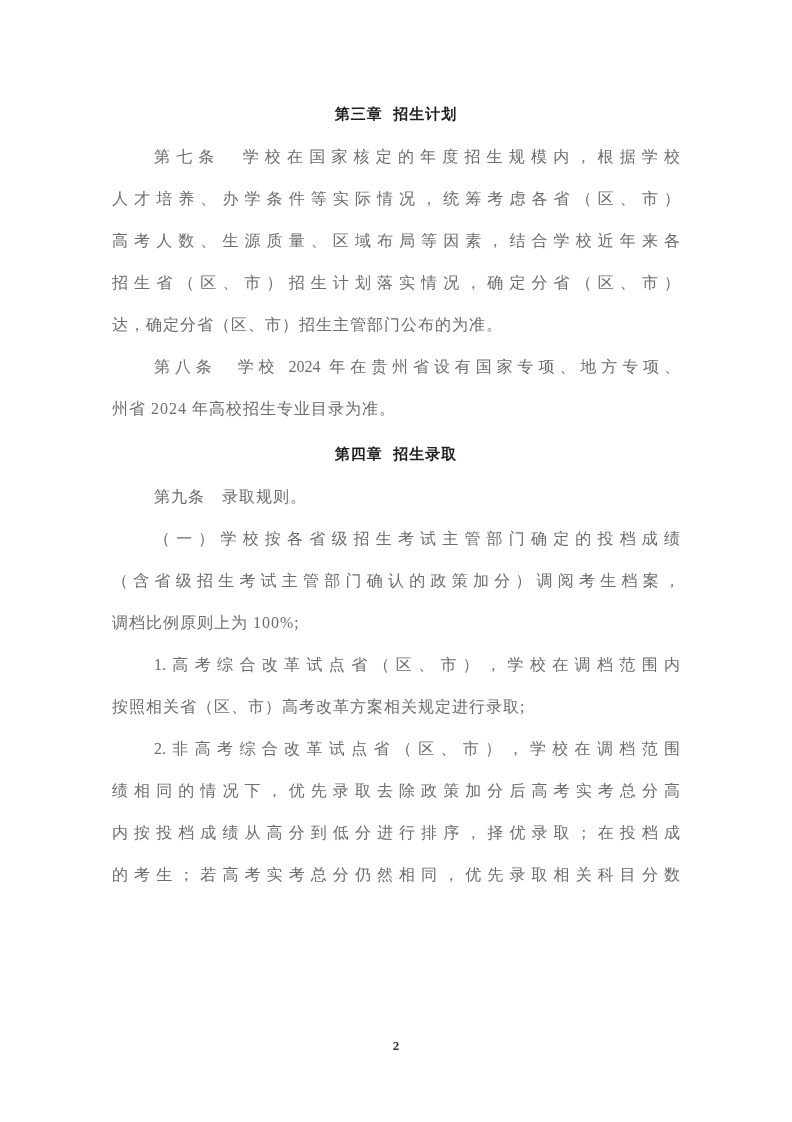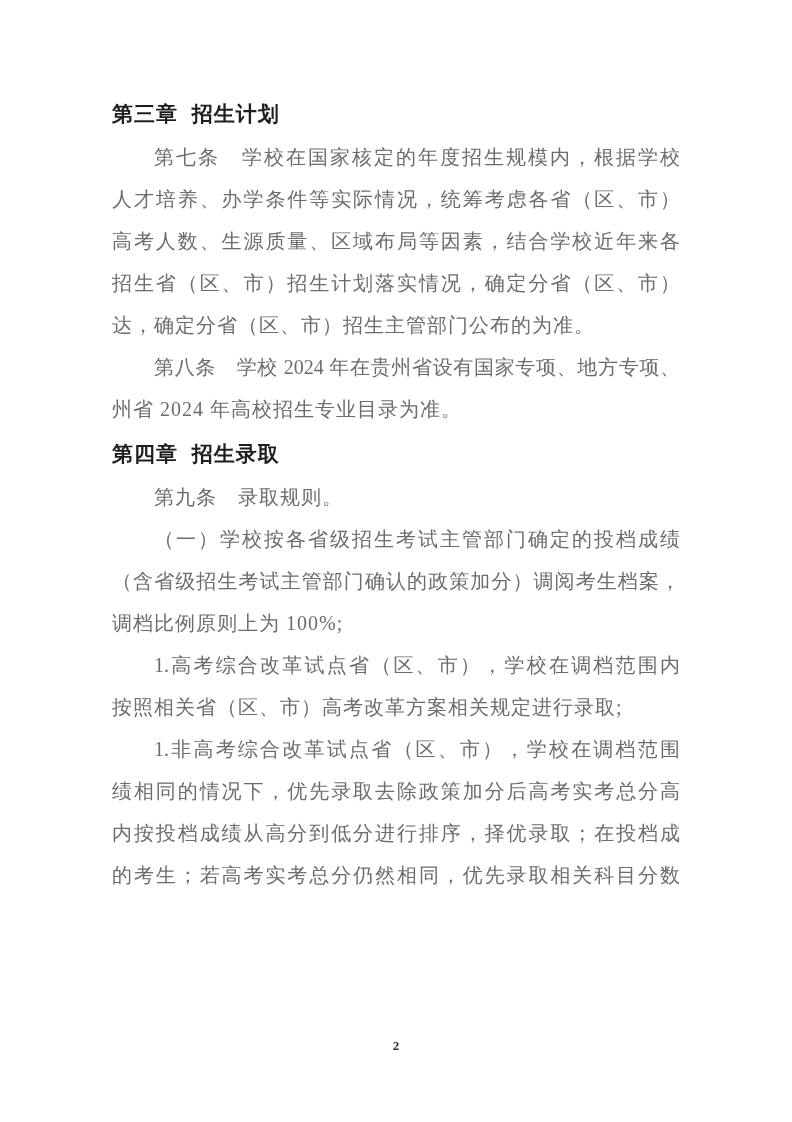--- a/index.html
+++ b/index.html
@@ -11,31 +11,31 @@
     font-family:"Liberation Serif","DejaVu Serif",serif;
   }
   .content {
     position:absolute;
     left:112px; top:90px;
     width:568px;
   }
   .heading {
     font-family:"Liberation Sans","DejaVu Sans",sans-serif;
     font-weight:bold;
-    font-size:21px;
+    font-size:15px;
     line-height:32px;
     color:#1e1e1e;
-    text-align:left;
+    text-align:center;
     letter-spacing:1px;
     margin:8px 0 6px 0;
     white-space:pre;
   }
   .para { margin:0; }
   .line {
-    font-size:20px;
+    font-size:16px;
     line-height:42px;
     color:#6c6c6c;
     letter-spacing:1px;
     text-align:left;
   }
   .line.just {
     text-align:justify;
     text-align-last:justify;
     letter-spacing:0;
   }
@@ -75,20 +75,20 @@
       <div class="para">
         <div class="line just ind">（一）学校按各省级招生考试主管部门确定的投档成绩</div>
         <div class="line just">（含省级招生考试主管部门确认的政策加分）调阅考生档案，</div>
         <div class="line">调档比例原则上为 100%;</div>
       </div>
       <div class="para">
         <div class="line just ind">1.高考综合改革试点省（区、市），学校在调档范围内</div>
         <div class="line">按照相关省（区、市）高考改革方案相关规定进行录取;</div>
       </div>
       <div class="para">
-        <div class="line just ind">1.非高考综合改革试点省（区、市），学校在调档范围</div>
+        <div class="line just ind">2.非高考综合改革试点省（区、市），学校在调档范围</div>
         <div class="line just">绩相同的情况下，优先录取去除政策加分后高考实考总分高</div>
         <div class="line just">内按投档成绩从高分到低分进行排序，择优录取；在投档成</div>
         <div class="line just">的考生；若高考实考总分仍然相同，优先录取相关科目分数</div>
       </div>
     </div>
   <div class="footer">2</div>
 </div>
 
 </body></html>

